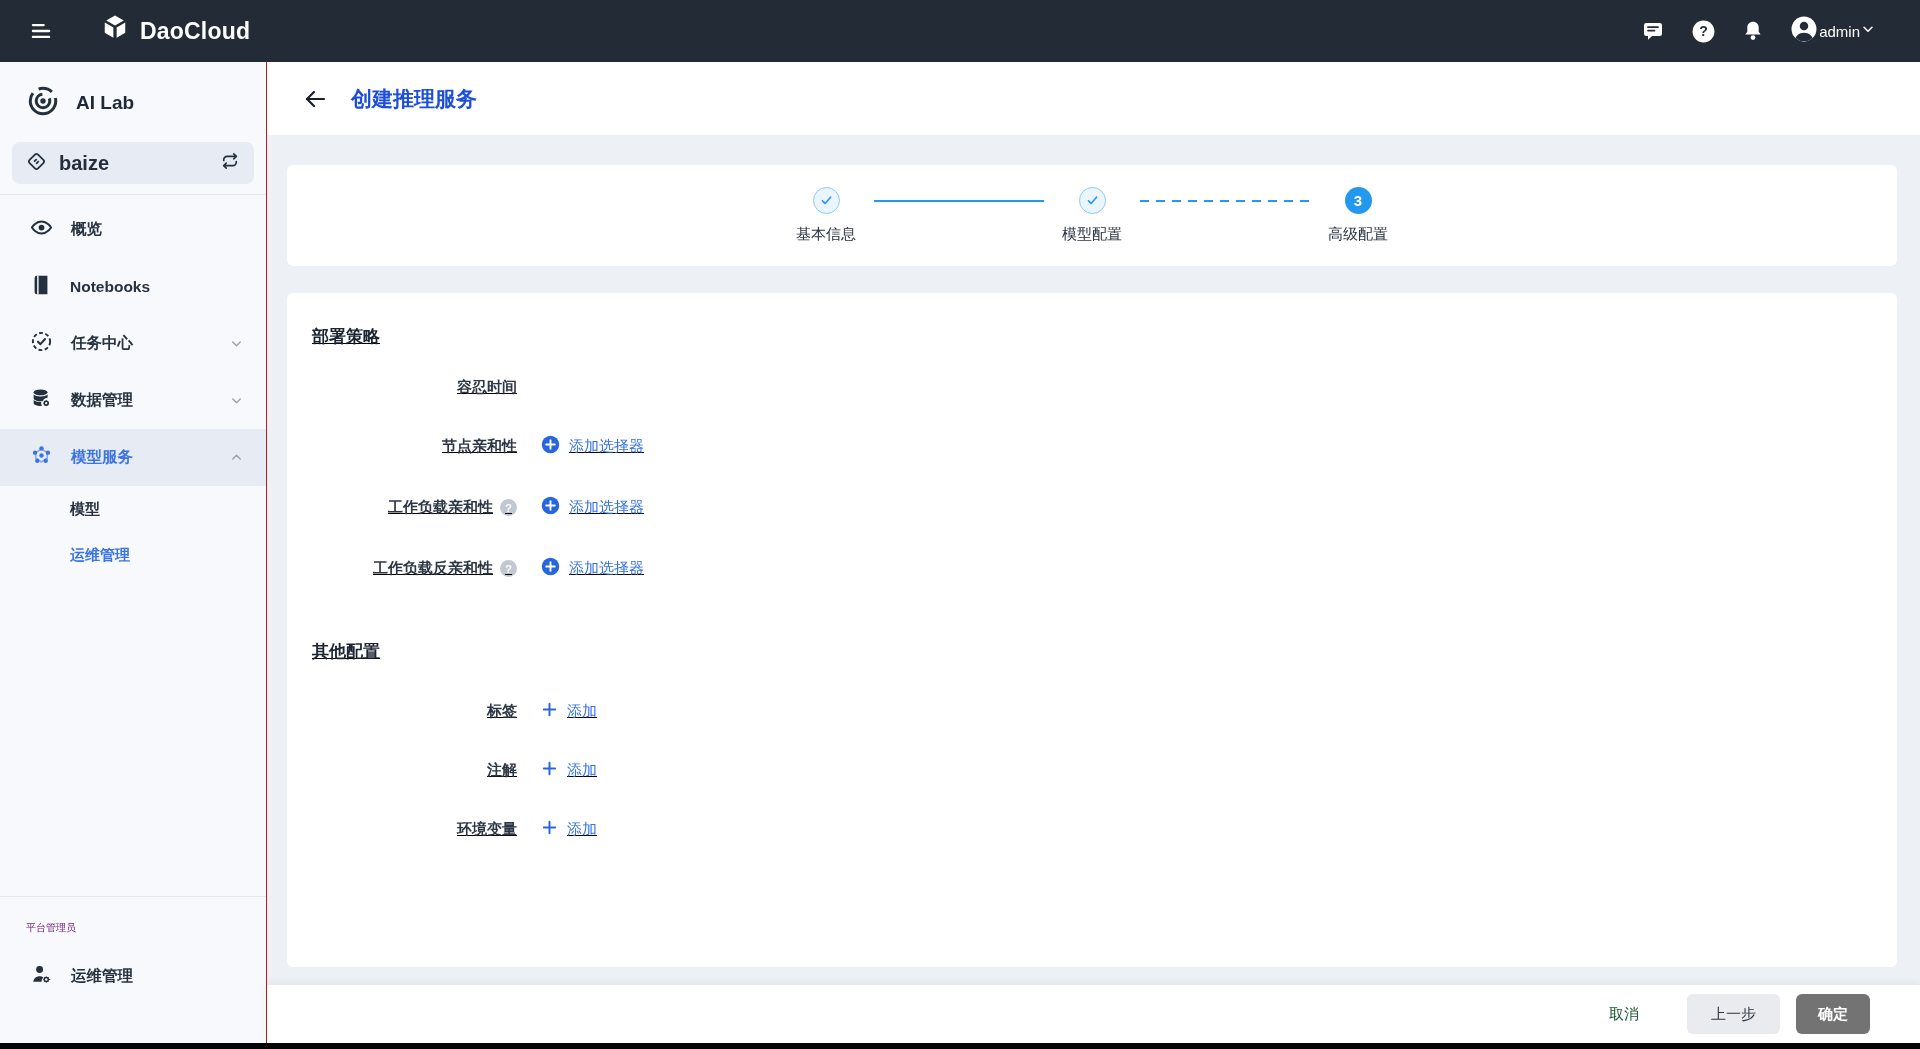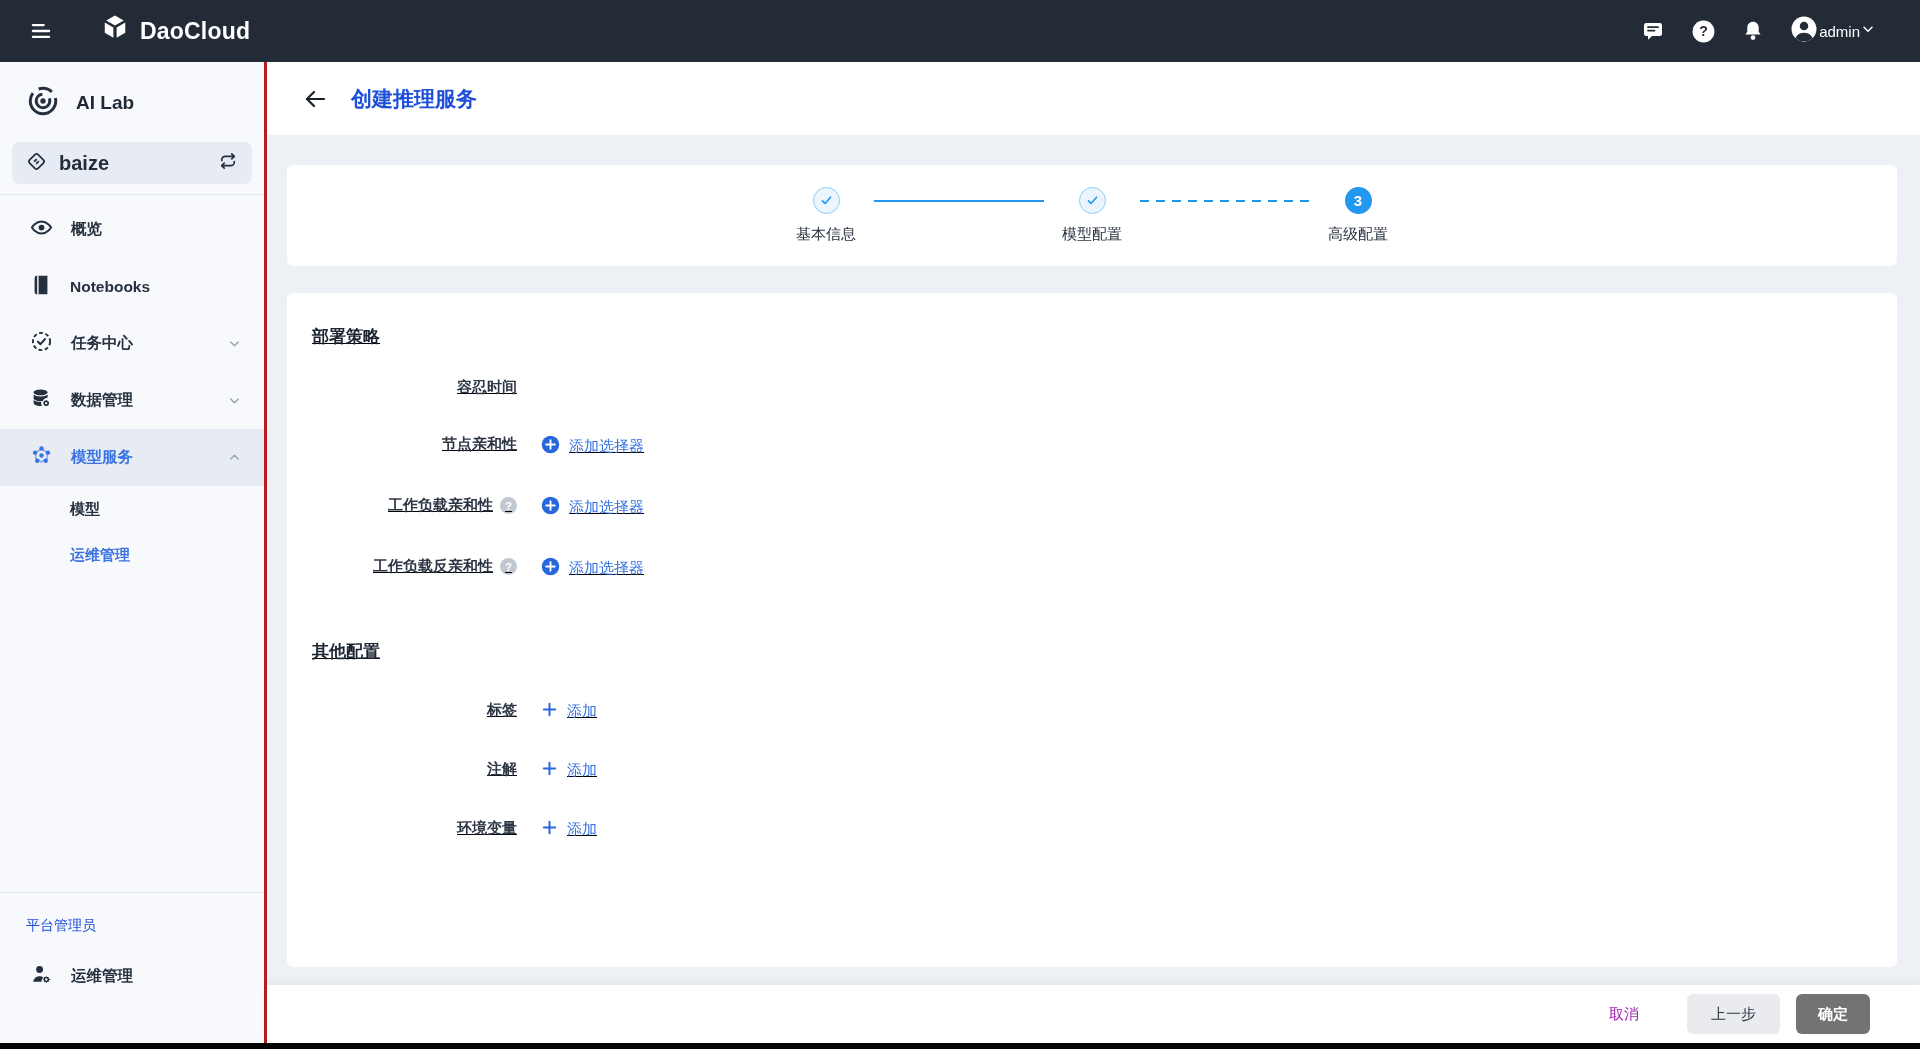--- a/index.html
+++ b/index.html
@@ -9,35 +9,35 @@
   .topbar { position:absolute; top:0; left:0; width:1920px; height:62px; background:#232b37; display:flex; align-items:center; z-index:30; }
   .hamburger { margin-left:24px; width:34px; height:34px; display:flex; align-items:center; justify-content:center; cursor:pointer; }
   .brand { display:flex; align-items:center; margin-left:42px; gap:10px; }
   .brand-name { color:#fff; font-size:23px; font-weight:bold; letter-spacing:.2px; }
   .topbar-right { margin-left:auto; display:flex; align-items:center; gap:22px; padding-right:44px; }
   .tb-icon { width:28px; height:28px; display:flex; align-items:center; justify-content:center; cursor:pointer; }
   .tb-user { display:flex; align-items:center; gap:0; cursor:pointer; }
   .tb-username { color:#fff; font-size:15px; }
 
   
-  .sidebar { position:absolute; top:62px; left:0; width:267px; bottom:0; background:#f7f9fc; border-right:3px solid #b91c1c; z-index:20; }
+  .sidebar { position:absolute; top:62px; left:0; width:267px; bottom:0; background:#f7f9fc; border-right:1px solid #b91c1c; z-index:20; }
   .product-row { display:flex; align-items:center; gap:16px; padding:22px 20px 20px 26px; }
   .product-label { font-size:19px; font-weight:600; color:#1f2836; }
   .workspace-pill { margin:0 12px; height:42px; background:#e7ecf4; border-radius:8px; display:flex; align-items:center; padding:0 14px; gap:12px; cursor:pointer; }
   .workspace-name { font-size:20px; font-weight:600; color:#232d3c; flex:1; }
   .side-divider { height:1px; background:#e4e8ee; margin:10px 0 6px 0; }
   .nav-item { height:57px; display:flex; align-items:center; padding:0 22px 0 30px; gap:18px; cursor:pointer; color:#27313f; }
   .nav-item .nav-label { font-size:15.5px; font-weight:600; }
   .nav-item .chev { margin-left:auto; display:flex; }
   .nav-item.active { background:#e7ecf4; color:#3a73e3; }
   .nav-item.active .nav-label { color:#3a73e3; }
   .sub-item { height:46px; display:flex; align-items:center; padding-left:70px; font-size:15px; font-weight:600; color:#27313f; cursor:pointer; }
   .sub-item.active { color:#3a73e3; }
   .sidebar-bottom { position:absolute; left:0; right:0; bottom:48px; }
-  .section-label { color:#1d4ed8; font-size:14px; padding:18px 0 16px 26px; }
+  .section-label { color:#701a75; font-size:10px; padding:18px 0 16px 26px; }
   .nav-item.ops { height:50px; }
 
   
   .main { position:absolute; left:267px; top:62px; right:0; bottom:0; }
   .page-titlebar { height:73px; background:#fff; display:flex; align-items:center; padding-left:34px; gap:22px; }
   .back-btn { width:28px; height:28px; display:flex; align-items:center; justify-content:center; cursor:pointer; }
   .page-title { font-size:21px; font-weight:bold; color:#1d4ed8; }
   .content { position:absolute; top:73px; left:0; right:0; bottom:64px; background:#edf0f4; overflow:hidden; }
   .card { background:#fff; border-radius:6px; margin:0 23px 0 20px; }
   .stepper-card { margin-top:30px; height:101px; display:flex; align-items:center; justify-content:center; }
@@ -50,37 +50,37 @@
   .step-circle.current { background:#2398ef; color:#fff; font-size:15px; font-weight:bold; }
   .step-label { margin-top:11px; font-size:15px; color:#27313f; white-space:nowrap; }
   .connector { height:2px; width:170px; margin-top:13px; }
   .connector.solid { background:#2398ef; }
   .connector.dashed { background:repeating-linear-gradient(90deg,#2398ef 0 9px,transparent 9px 16px); }
 
   
   .form-card { margin-top:27px; height:674px; padding:32px 40px 0 25px;text-decoration:underline; }
   .section-heading { font-size:17px; font-weight:bold; color:#1b2430; }
   .section-heading.other { margin-top:60px; }
-  .form-row { display:flex; align-items:flex-start; margin-top:38px; }
+  .form-row { display:flex; align-items:center; margin-top:38px; }
   .form-label { width:205px; text-align:right; font-size:15px; font-weight:600; color:#2d3644; flex:none; display:flex; justify-content:flex-end; align-items:center; gap:7px; }
   .form-control { margin-left:24px; display:flex; align-items:center; }
   .row-tolerance { margin-top:30px; }
   .num-wrap { position:relative; width:500px; height:40px; }
   .num-input { width:100%; height:100%; border:1px solid #d8dde4; border-radius:6px; font-size:15px; color:#2d3644; padding:0 36px 0 14px; outline:none; font-family:"Liberation Sans",sans-serif; }
   .spinner { position:absolute; right:1px; top:1px; bottom:1px; width:28px; border-left:1px solid #e4e7ec; display:flex; flex-direction:column; align-items:center; justify-content:center; gap:3px; border-radius:0 5px 5px 0; }
   .spin-btn { width:16px; height:12px; display:flex; align-items:center; justify-content:center; cursor:pointer; }
   .unit-box { margin-left:7px; width:44px; height:40px; background:#f4f6f9; border:1px solid #dde1e7; border-radius:6px; display:flex; align-items:center; justify-content:center; font-size:15px; color:#a0a7b1; }
   .add-link { display:flex; align-items:center; gap:9px; cursor:pointer; }
   .add-link .link-text { font-size:15px; color:#3370e2; }
   .help-badge { width:17px; height:17px; border-radius:50%; background:#c2c8d1; color:#fff; font-size:11.5px; font-weight:bold; display:flex; align-items:center; justify-content:center; }
 
   
   .footer { position:absolute; left:267px; right:0; bottom:6px; height:58px; background:#fff; box-shadow:0 -2px 8px rgba(31,45,61,.06); display:flex; align-items:center; justify-content:flex-end; padding-right:50px; gap:16px; z-index:25; }
   .btn { height:40px; border:none; border-radius:6px; font-size:15px; cursor:pointer; font-family:"Liberation Sans",sans-serif; }
-  .btn-text { background:transparent; color:#a21caf; padding:0 16px; margin-right:16px; }
+  .btn-text { background:transparent; color:#14532d; padding:0 16px; margin-right:16px; }
   .btn-plain { background:#e9ebef; color:#2c3440; padding:0 24px; }
   .btn-primary { background:#737373; color:#fff; padding:0 22px; font-weight:600; }
 
   .bottom-strip { position:absolute; left:0; right:0; bottom:0; height:6px; background:#050505; z-index:40; }
 </style>
 </head>
 <body>
 
 <div class="topbar">
   <div class="hamburger">

